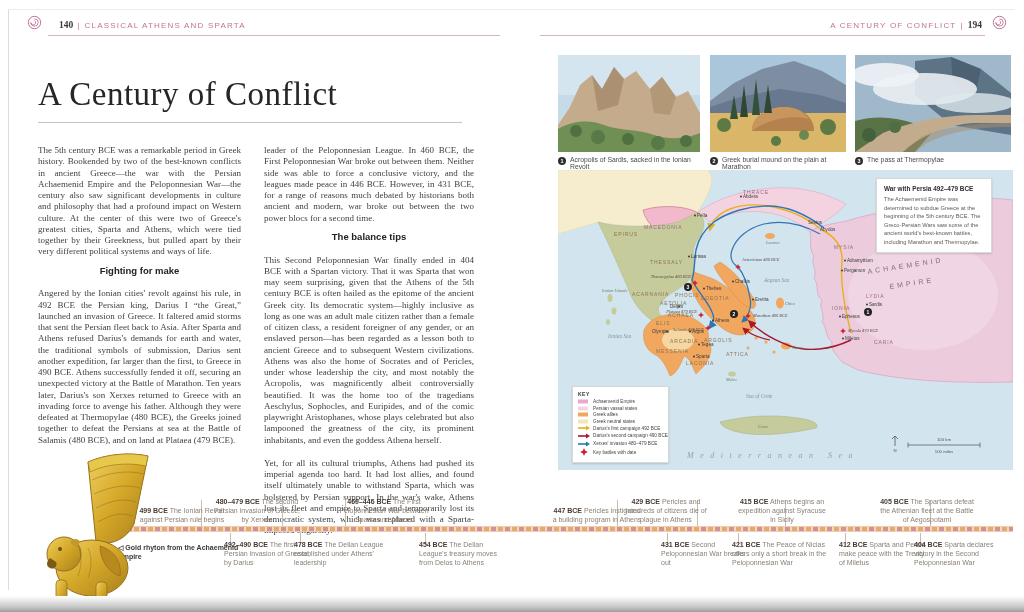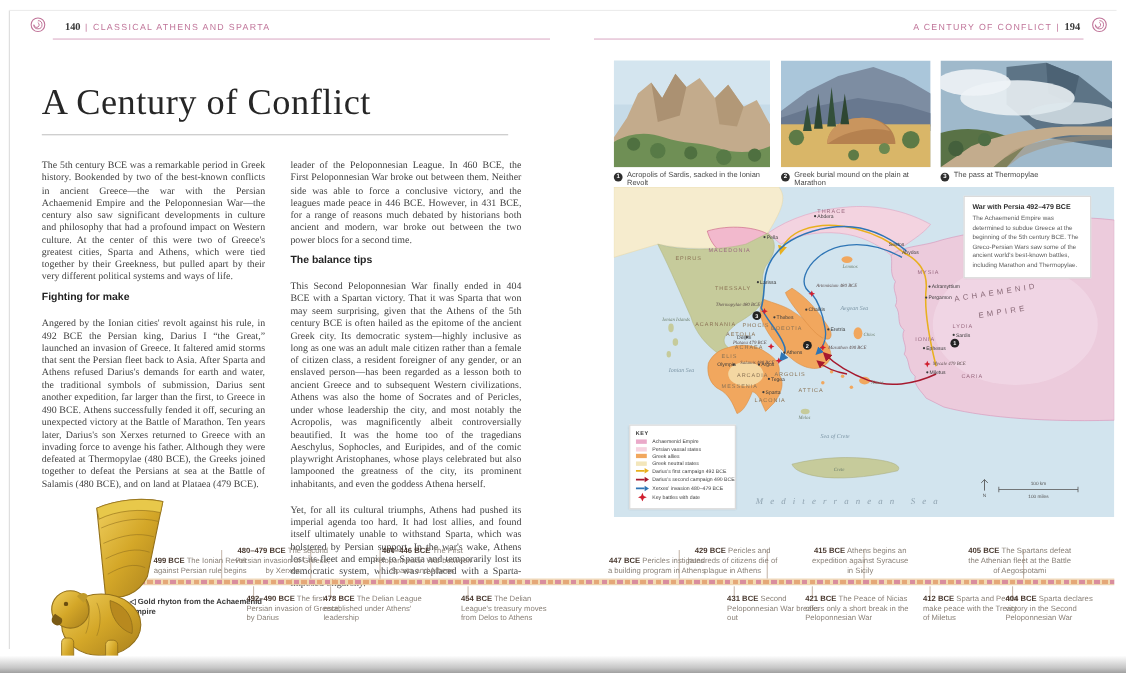--- a/index.html
+++ b/index.html
@@ -22,21 +22,21 @@
 
   
   .title { position:absolute; left:38px; top:76px; font-family:"Liberation Serif", serif;
            font-size:33px; color:#262626; letter-spacing:0.5px; font-weight:400; }
   .title-rule { position:absolute; left:38px; top:122px; width:424px; height:1px; background:#c4c4c4; }
   .col { position:absolute; top:133px; font-family:"Liberation Serif", serif; font-size:9px;
          line-height:1.25; color:#3f3f3f; text-align:justify; }
   .col1 { left:38px; width:203px; }
   .col2 { left:264px; width:210px; }
   .subhead { font-family:"Liberation Sans", sans-serif; font-weight:bold; font-size:9.5px;
-             color:#222; margin:7px 0 2px; text-align:left; }
+             color:#222; margin:7px 0 2px; text-align:center; }
   .para { margin-bottom:1px;margin-top:12px; }
   .indent-block { margin-left:106px; text-align:left; }
 
   
   .photo { position:absolute; top:55px; height:97px; }
   .photo svg { display:block; }
   .photo-caption { position:absolute; top:156px; font-size:6.8px; color:#4a4a4a; display:flex; gap:4px; align-items:flex-start; }
   .numbadge { display:inline-flex; width:8px; height:8px; min-width:8px; border-radius:50%;
               background:#2e2e2e; color:#fff; font-size:5.5px; font-weight:bold;
               align-items:center; justify-content:center; margin-top:0.5px; }

